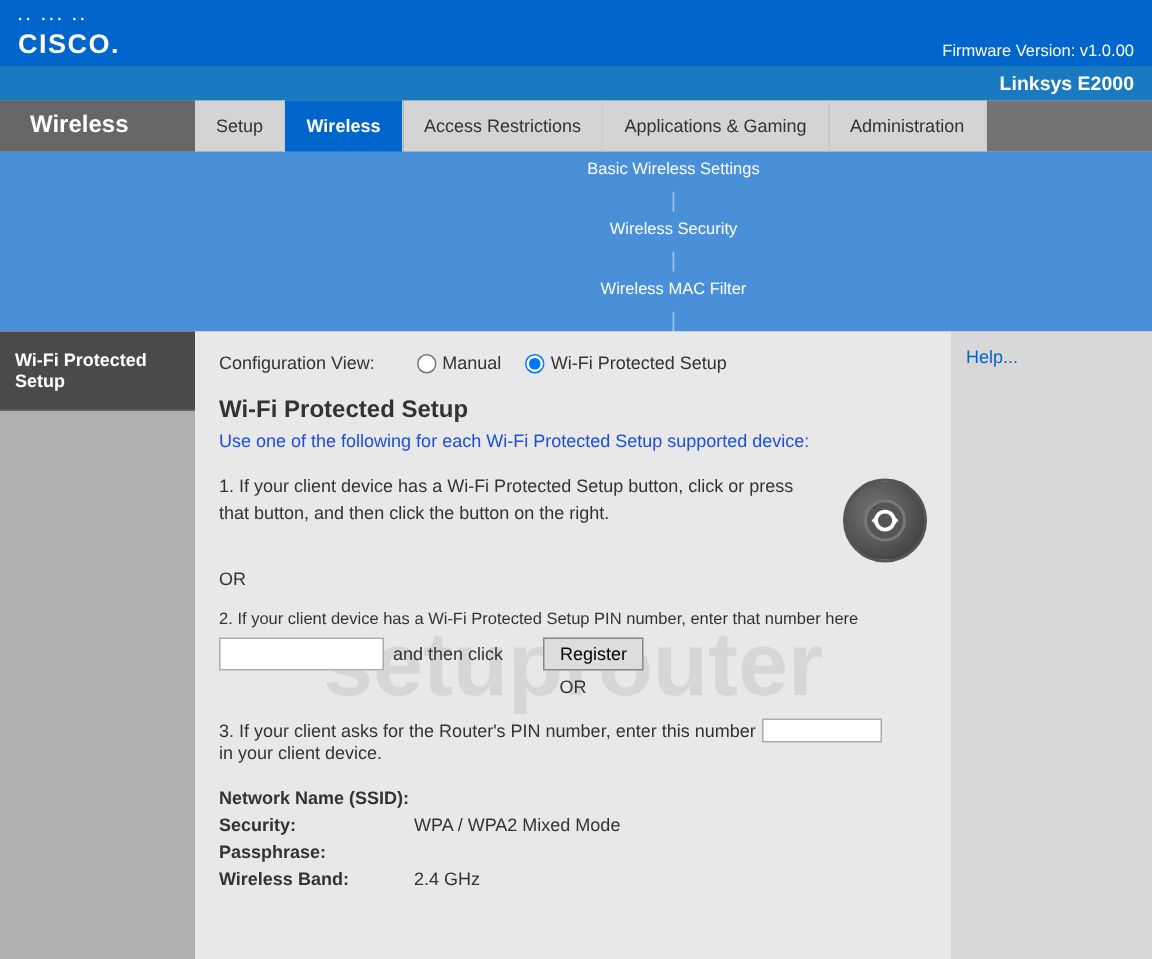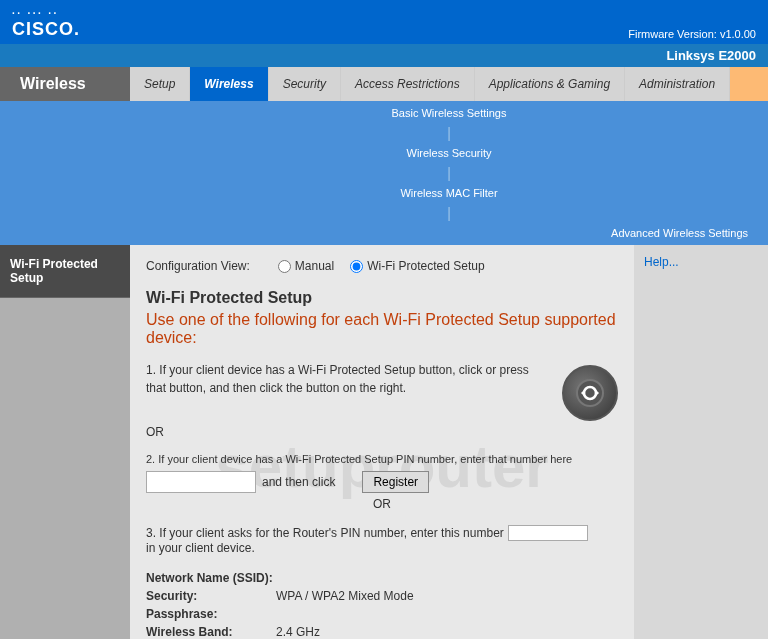--- a/index.html
+++ b/index.html
@@ -39,38 +39,37 @@
       gap: 12px;
     }
     .model-bar .linksys {
       color: white;
       font-size: 13px;
       font-weight: bold;
     }
 
     
     .main-nav {
-      background: #fdba74;
+      background: #737373;
       display: flex;
       align-items: stretch;
     }
     .page-title {
       background: #666;
       color: white;
       padding: 8px 20px;
       font-size: 16px;
       font-weight: bold;
       display: flex;
       align-items: center;
       min-width: 130px;
     }
     .nav-tabs {
       display: flex;
       flex: 1;
-      font-style: italic;
     }
     .nav-tab {
       padding: 8px 14px;
       font-size: 12px;
       cursor: pointer;
       display: flex;
       align-items: center;
       justify-content: center;
       text-align: center;
       border-right: 1px solid #ccc;
@@ -173,22 +172,22 @@
 
     .section-title {
       font-size: 16px;
       font-weight: bold;
       color: #333;
       margin-bottom: 4px;
       position: relative;
       z-index: 1;
     }
     .section-desc {
-      font-size: 16px;
-      color: #c2410c;
+      font-size: 12px;
+      color: #1d4ed8;
       margin-bottom: 14px;
       position: relative;
       z-index: 1;
     }
 
     .steps-area {
       position: relative;
       z-index: 1;
     }
 
@@ -331,35 +330,33 @@
 
 <div class="model-bar">
   <span class="linksys">Linksys E2000</span>
 </div>
 
 <div class="main-nav">
   <div class="page-title">Wireless</div>
   <div class="nav-tabs">
     <div class="nav-tab">Setup</div>
     <div class="nav-tab active">Wireless</div>
-    <div class="nav-tab">Security</div>
     <div class="nav-tab">Access Restrictions</div>
     <div class="nav-tab">Applications &amp; Gaming</div>
     <div class="nav-tab">Administration</div>
   </div>
 </div>
 
 <div class="sub-nav">
   <div class="sub-nav-item">Basic Wireless Settings</div>
   <span class="sub-nav-separator">|</span>
   <div class="sub-nav-item">Wireless Security</div>
   <span class="sub-nav-separator">|</span>
   <div class="sub-nav-item">Wireless MAC Filter</div>
   <span class="sub-nav-separator">|</span>
-  <div class="sub-nav-item last">Advanced Wireless Settings</div>
 </div>
 
 <div class="content-wrapper">
 
   <div class="sidebar">
     <div class="sidebar-item">Wi-Fi Protected Setup</div>
   </div>
 
   <div class="main-content">
     <div class="watermark">setuprouter</div>

